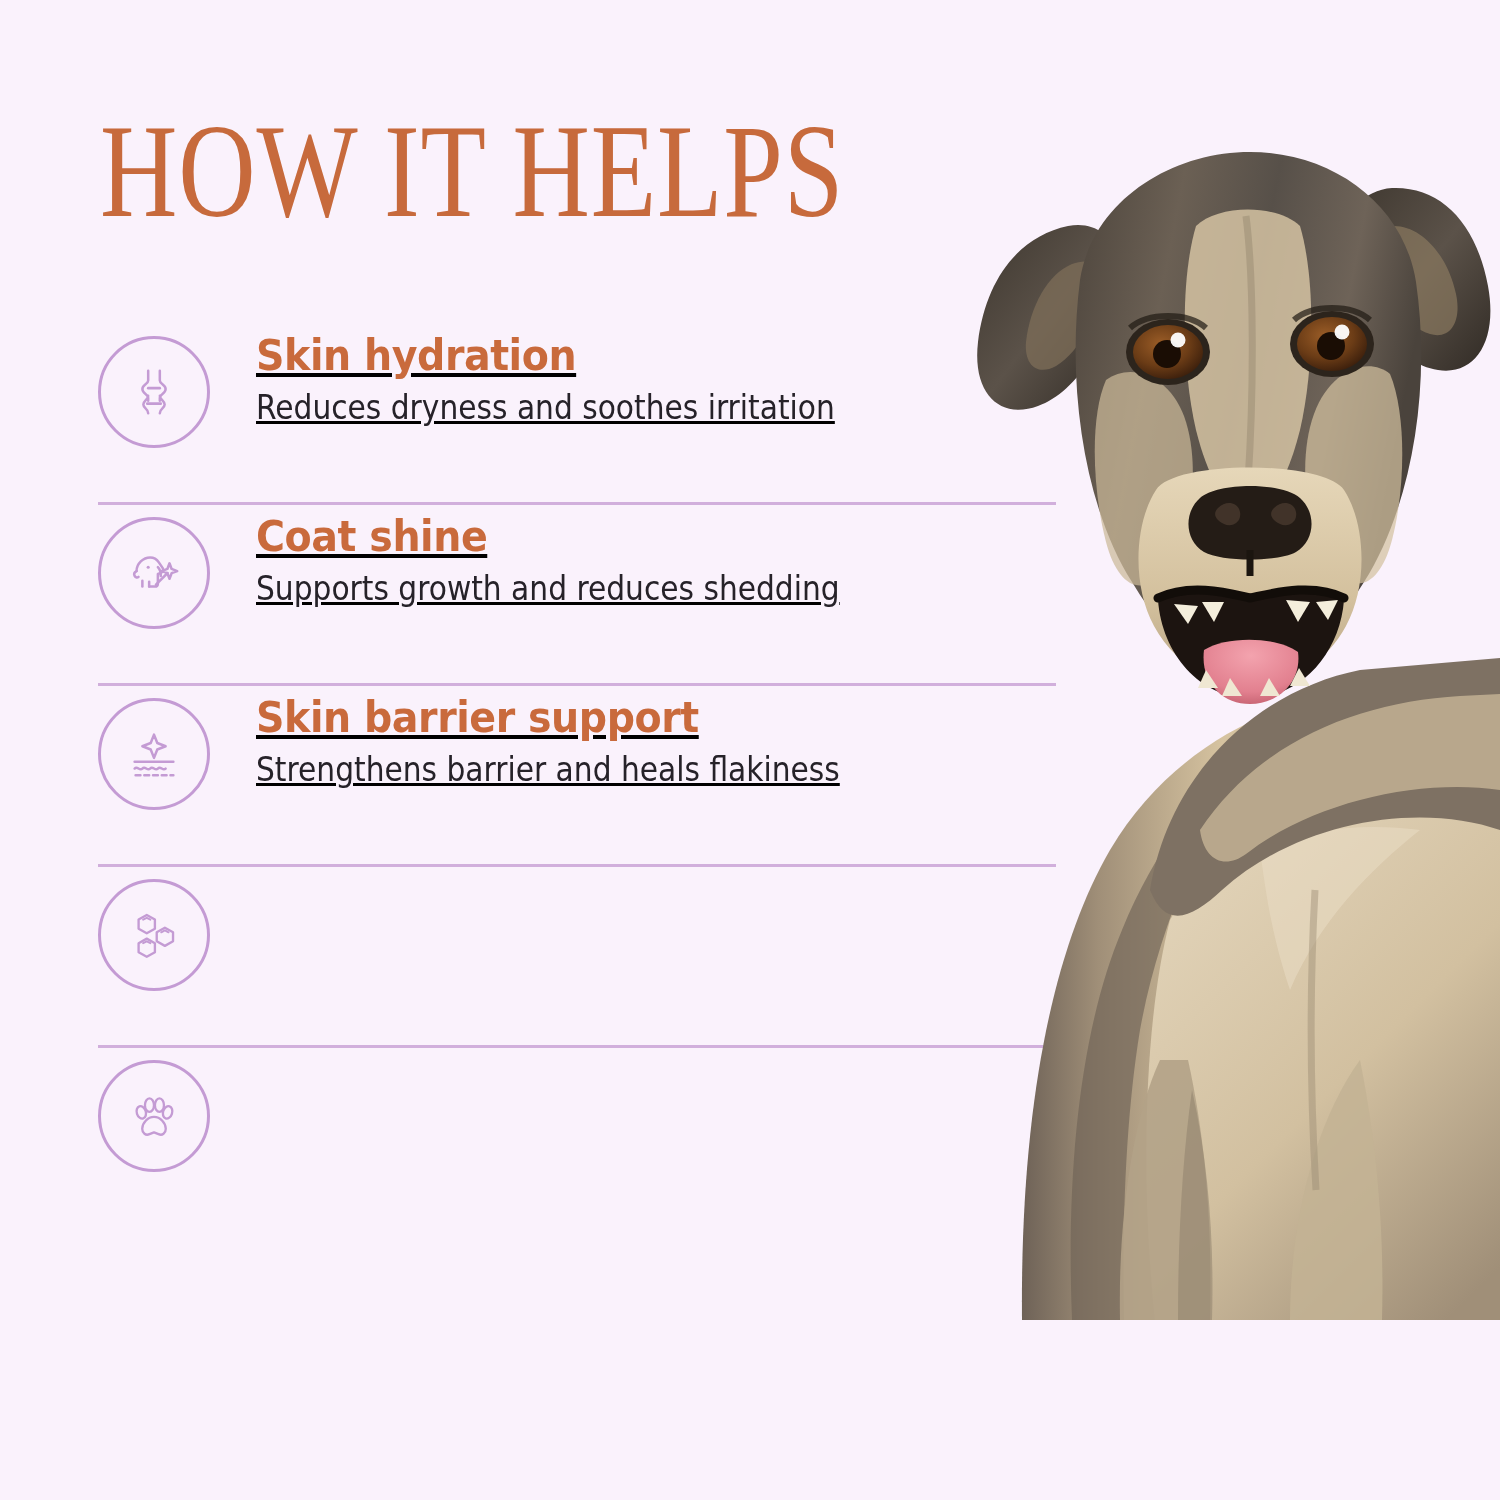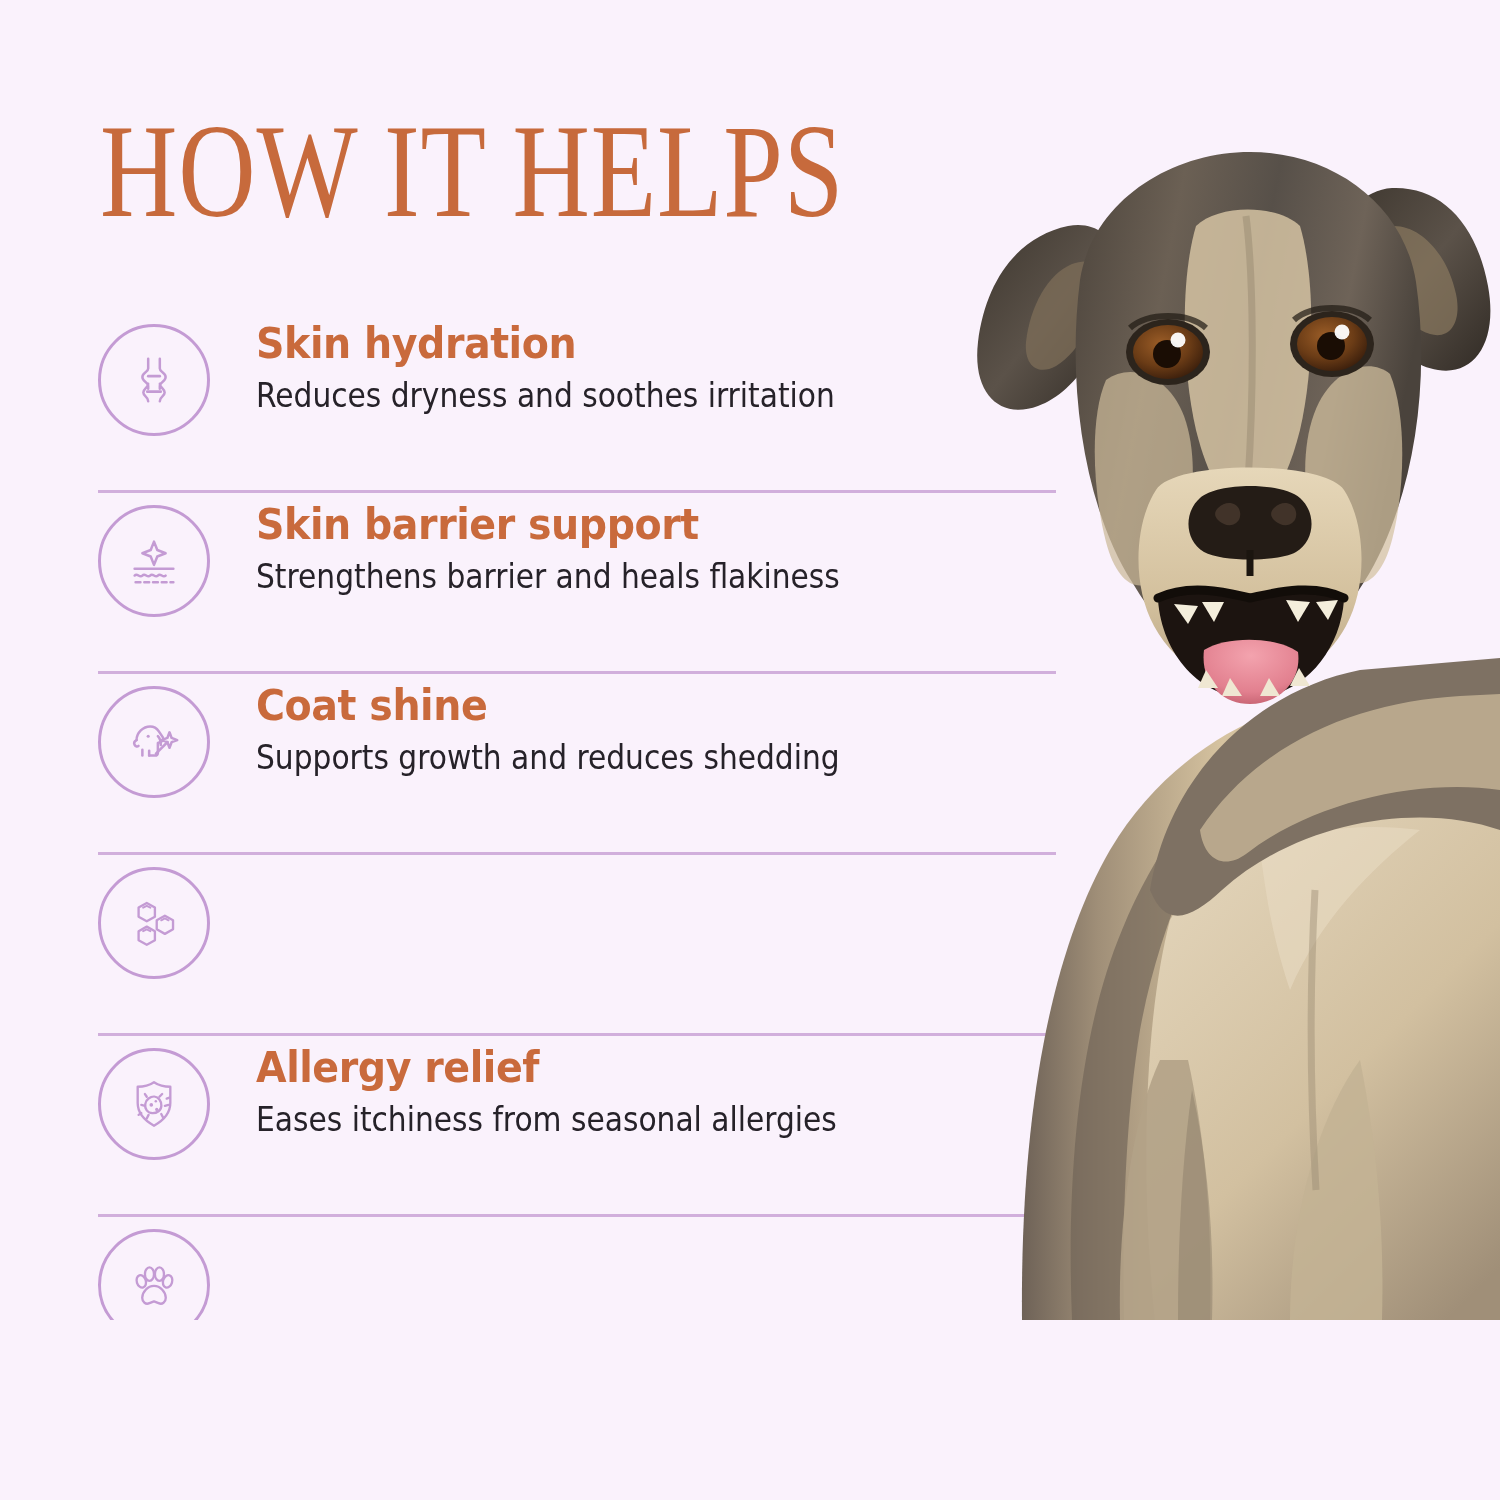--- a/index.html
+++ b/index.html
@@ -31,22 +31,23 @@
     font-weight:400;
     transform:scaleX(0.80);
     transform-origin:left top;
     white-space:nowrap;
   }
 
   
   #benefits{
     position:absolute;
     left:98px;
-    top:312px;
+    top:324px;
     width:860px;
+    text-decoration:underline;
   }
   .benefit-row{
     position:relative;
     height:181px;
     display:flex;
     align-items:flex-start;
     box-sizing:border-box;
   }
   .benefit-row .divider{
     position:absolute;
@@ -131,84 +132,67 @@
       <div class="benefit-text">
         <div class="benefit-title">Skin hydration</div>
         <div class="benefit-desc">Reduces dryness and soothes irritation</div>
       </div>
       <div class="divider"></div>
     </div>
 
     <div class="benefit-row">
       <div class="icon-wrap">
         <svg viewBox="0 0 64 64" width="62" height="62" fill="none" stroke="#C49BD4" stroke-width="2.6" stroke-linecap="round" stroke-linejoin="round">
-          <path d="M32 12l3.4 8.6L44 24l-8.6 3.4L32 36l-3.4-8.6L20 24l8.6-3.4z"></path>
-          <path d="M12 40h40"></path>
-          <path d="M12 47c3-3 5 3 8 0s5 3 8 0 5 3 8 0 5 3 8 0"></path>
-          <path d="M13 54h5M22 54h5M31 54h5M40 54h5M49 54h3"></path>
-        </svg>
-      </div>
-      <div class="benefit-text">
-        <div class="benefit-title">Skin barrier support</div>
-        <div class="benefit-desc">Strengthens barrier and heals flakiness</div>
-      </div>
-      <div class="divider"></div>
-    </div>
-
-    <div class="benefit-row">
-      <div class="icon-wrap">
-        <svg viewBox="0 0 64 64" width="62" height="62" fill="none" stroke="#C49BD4" stroke-width="2.6" stroke-linecap="round" stroke-linejoin="round">
           <path d="M14 30c0-8 7-14 14-14 4 0 7 2 9 5l4 6c1 2 0 4-2 5l-3 1v10c0 2-1 3-3 3h-6"></path>
           <path d="M14 30c-2 1-3 3-2 5 1 2 3 2 4 1"></path>
           <path d="M20 40v6"></path>
           <path d="M27 41v5"></path>
           <circle cx="26" cy="26" r="1.6" fill="#C49BD4" stroke="none"></circle>
           <path d="M36 26c2 2 3 6 3 9"></path>
           <path d="M34 44l12-12"></path>
           <path d="M48 22l2.2 5.8L56 30l-5.8 2.2L48 38l-2.2-5.8L40 30l5.8-2.2z"></path>
         </svg>
       </div>
       <div class="benefit-text">
         <div class="benefit-title">Coat shine</div>
         <div class="benefit-desc">Supports growth and reduces shedding</div>
       </div>
       <div class="divider"></div>
     </div>
 
     <div class="benefit-row">
       <div class="icon-wrap">
+        <svg viewBox="0 0 64 64" width="62" height="62" fill="none" stroke="#C49BD4" stroke-width="2.6" stroke-linecap="round" stroke-linejoin="round">
+          <path d="M32 12l3.4 8.6L44 24l-8.6 3.4L32 36l-3.4-8.6L20 24l8.6-3.4z"></path>
+          <path d="M12 40h40"></path>
+          <path d="M12 47c3-3 5 3 8 0s5 3 8 0 5 3 8 0 5 3 8 0"></path>
+          <path d="M13 54h5M22 54h5M31 54h5M40 54h5M49 54h3"></path>
+        </svg>
+      </div>
+      <div class="benefit-text">
+        <div class="benefit-title">Skin barrier support</div>
+        <div class="benefit-desc">Strengthens barrier and heals flakiness</div>
+      </div>
+      <div class="divider"></div>
+    </div>
+
+    <div class="benefit-row">
+      <div class="icon-wrap">
         <svg viewBox="0 0 64 64" width="58" height="58" fill="none" stroke="#C49BD4" stroke-width="2.6" stroke-linecap="round" stroke-linejoin="round">
           <path d="M24 10l9 5v10l-9 5-9-5V15z"></path>
           <path d="M44 24l9 5v10l-9 5-9-5V29z"></path>
           <path d="M24 36l9 5v10l-9 5-9-5V41z"></path>
           <path d="M20 15l4-2 4 2" stroke-width="2.2"></path>
           <path d="M40 29l4-2 4 2" stroke-width="2.2"></path>
           <path d="M20 41l4-2 4 2" stroke-width="2.2"></path>
         </svg>
       </div>
       <div class="divider"></div>
     </div>
 
-    <div class="benefit-row">
-      <div class="icon-wrap">
-        <svg viewBox="0 0 64 64" width="58" height="58" fill="none" stroke="#C49BD4" stroke-width="2.6" stroke-linecap="round" stroke-linejoin="round">
-          <path d="M32 8c-6 4-12 5-18 5v18c0 12 9 20 18 25 9-5 18-13 18-25V13c-6 0-12-1-18-5z"></path>
-          <path d="M26 26c-4 3-5 9-2 13s9 4 13 1 4-9 1-13-8-4-12-1z"></path>
-          <path d="M24 24l-2-3M38 24l3-3M22 34l-4-1M44 34l4-1M26 44l-2 4M40 43l2 4M46 26l3-1M18 42l-3 2"></path>
-          <circle cx="29" cy="33" r="2" fill="#C49BD4" stroke="none"></circle>
-          <circle cx="35" cy="38" r="1.8" fill="#C49BD4" stroke="none"></circle>
-          <circle cx="34" cy="29" r="1.4" fill="#C49BD4" stroke="none"></circle>
-        </svg>
-      </div>
-      <div class="benefit-text">
-        <div class="benefit-title">Allergy relief</div>
-        <div class="benefit-desc">Eases itchiness from seasonal allergies</div>
-      </div>
-      <div class="divider"></div>
-    </div>
 
     <div class="benefit-row">
       <div class="icon-wrap">
         <svg viewBox="0 0 64 64" width="58" height="58" fill="none" stroke="#C49BD4" stroke-width="2.6" stroke-linecap="round" stroke-linejoin="round">
           <ellipse cx="18" cy="28" rx="5" ry="7" transform="rotate(-18 18 28)"></ellipse>
           <ellipse cx="27" cy="20" rx="5" ry="7.5"></ellipse>
           <ellipse cx="38" cy="20" rx="5" ry="7.5"></ellipse>
           <ellipse cx="47" cy="28" rx="5" ry="7" transform="rotate(18 47 28)"></ellipse>
           <path d="M32 33c-7 0-13 7-13 13 0 5 4 8 8 6l5-2 5 2c4 2 8-1 8-6 0-6-6-13-13-13z"></path>
         </svg>

